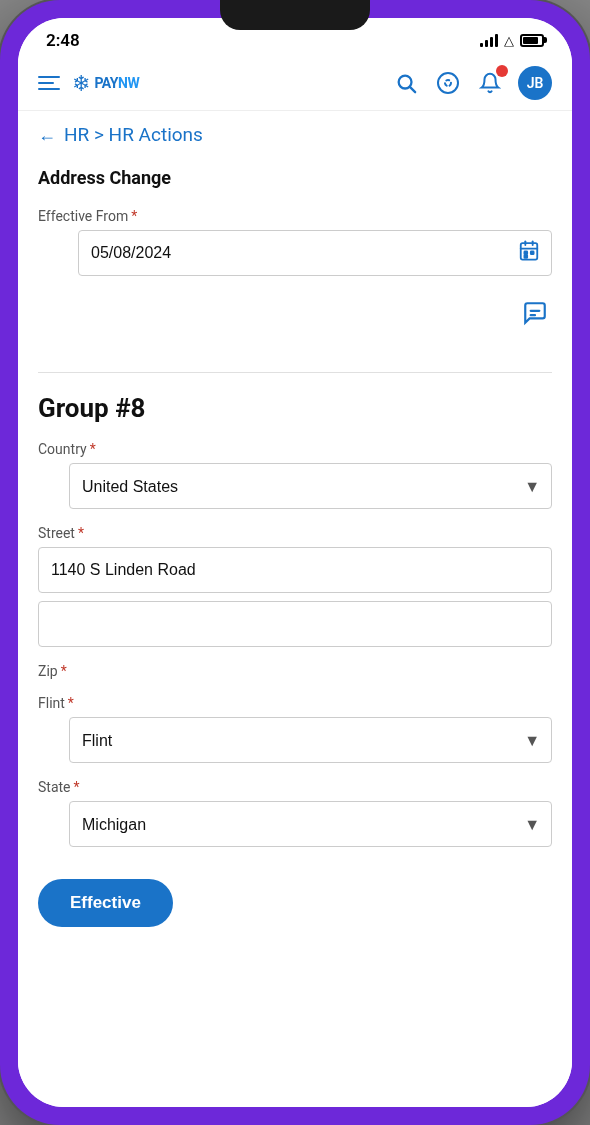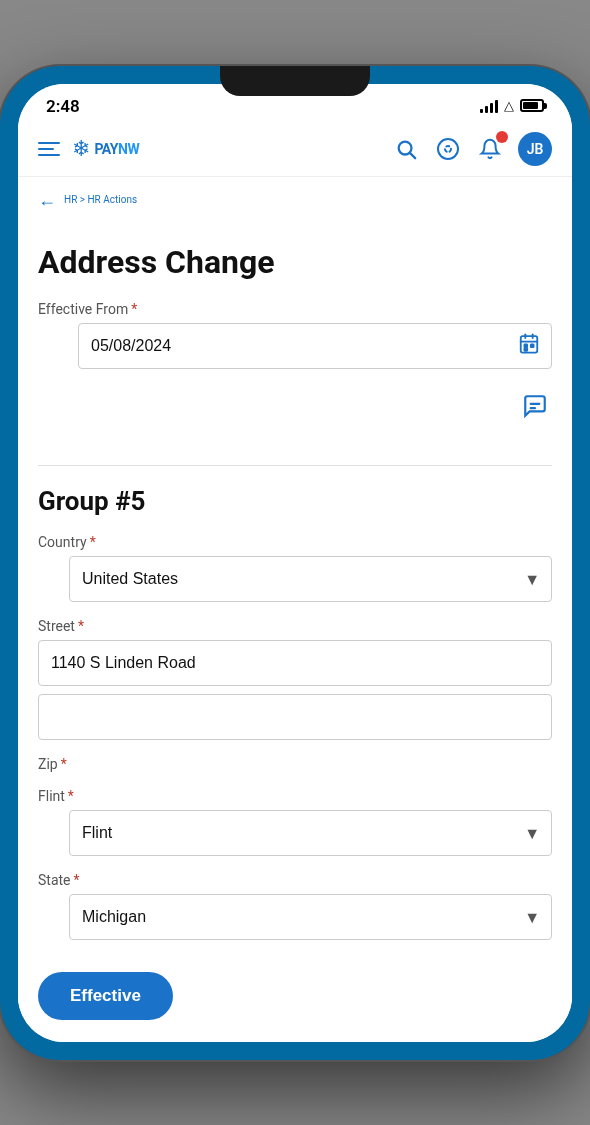--- a/index.html
+++ b/index.html
@@ -7,22 +7,22 @@
       background: #888;
       display: flex;
       justify-content: center;
       align-items: center;
       min-height: 100vh;
       font-family: -apple-system, BlinkMacSystemFont, 'Segoe UI', Roboto, sans-serif;
     }
 
     .phone-frame {
       width: 590px;
-      height: 994px;
-      background: #0369a1;
+      height: 1125px;
+      background: #6d28d9;
       border-radius: 60px;
       position: relative;
       overflow: hidden;
       box-shadow: 0 0 0 2px #555, 0 30px 80px rgba(0,0,0,0.6);
     }
 
     .phone-screen {
       position: absolute;
       top: 18px;
       left: 18px;
@@ -228,37 +228,37 @@
 
     .back-arrow {
       color: #1a73c8;
       font-size: 18px;
       margin-right: 8px;
       cursor: pointer;
     }
 
     .breadcrumb-text {
       color: #1a73c8;
-      font-size: 10px;
+      font-size: 19px;
     }
 
     
     .main-content {
       flex: 1;
       overflow-y: auto;
       padding: 0 20px 20px;
       background: #fff;
     }
 
     .page-title {
-      font-size: 32px;
+      font-size: 18px;
       font-weight: 700;
       color: #111;
       margin-bottom: 20px;
-      margin-top: 20px;
+      margin-top: 9px;
     }
 
     .field-group {
       margin-bottom: 16px;
     }
 
     .field-label {
       font-size: 14px;
       color: #555;
       margin-bottom: 6px;
@@ -492,21 +492,21 @@
             <path d="M21 15a2 2 0 0 1-2 2H7l-4 4V5a2 2 0 0 1 2-2h14a2 2 0 0 1 2 2z"></path>
             <line x1="8" y1="10" x2="16" y2="10"></line>
             <line x1="8" y1="14" x2="12" y2="14"></line>
           </svg>
         </span>
       </div>
 
       <div class="divider"></div>
 
       
-      <h2 class="group-title">Group #5</h2>
+      <h2 class="group-title">Group #8</h2>
 
       
       <div class="field-group">
         <div class="field-label">
           <span>Country</span>
           <span class="required">*</span>
         </div>
         <div class="select-wrapper">
           <select class="select-input">
             <option value="United States" selected="">United States</option>

